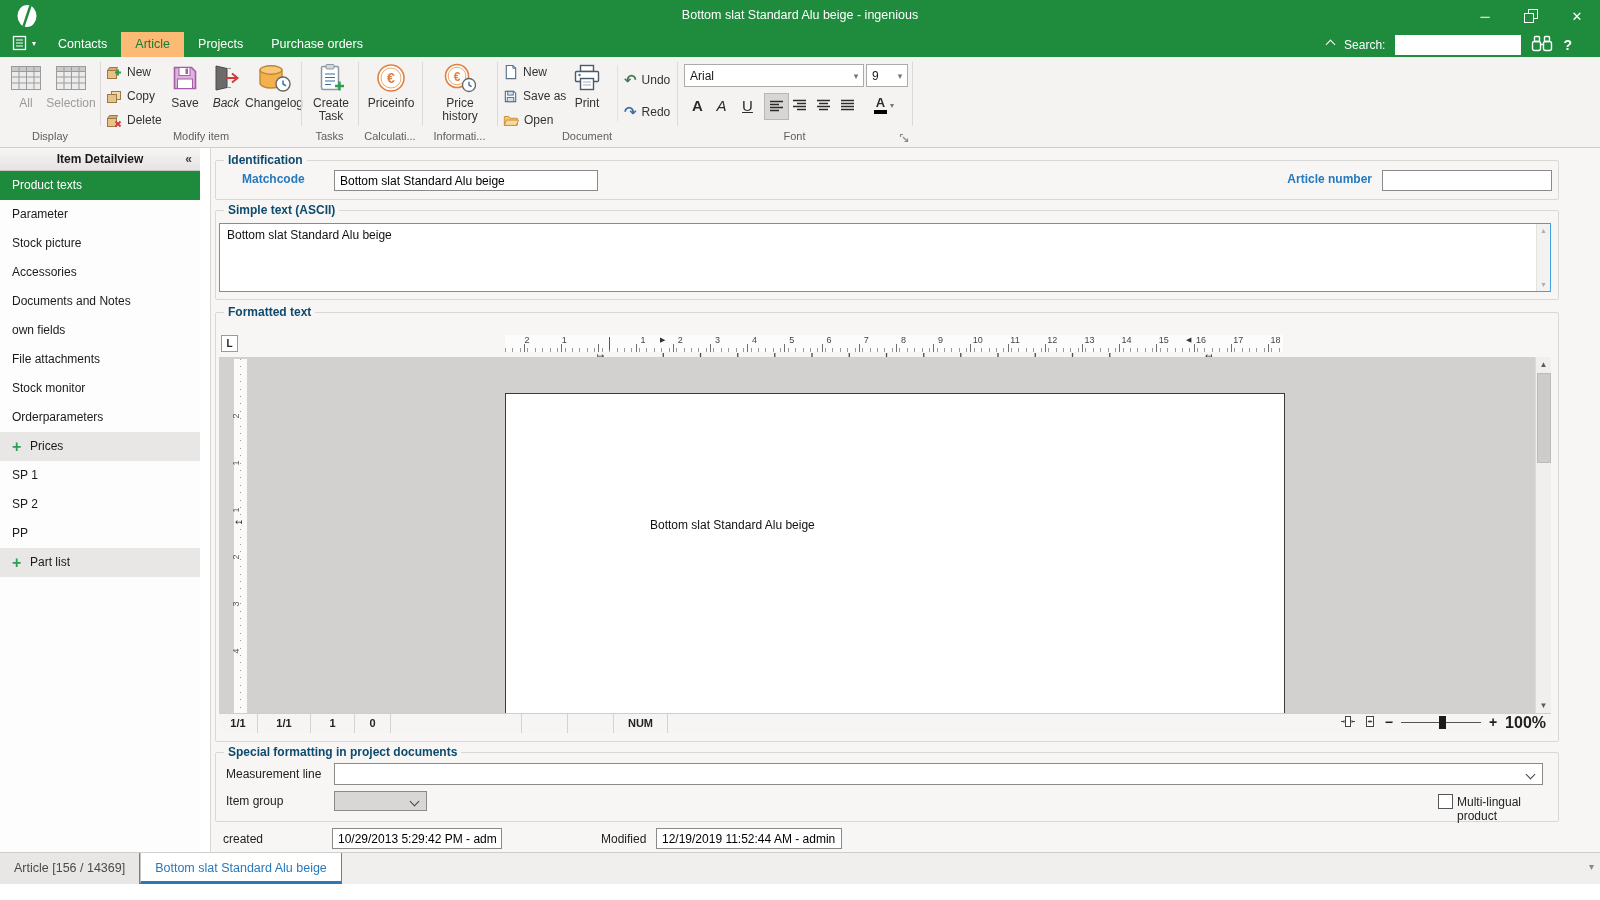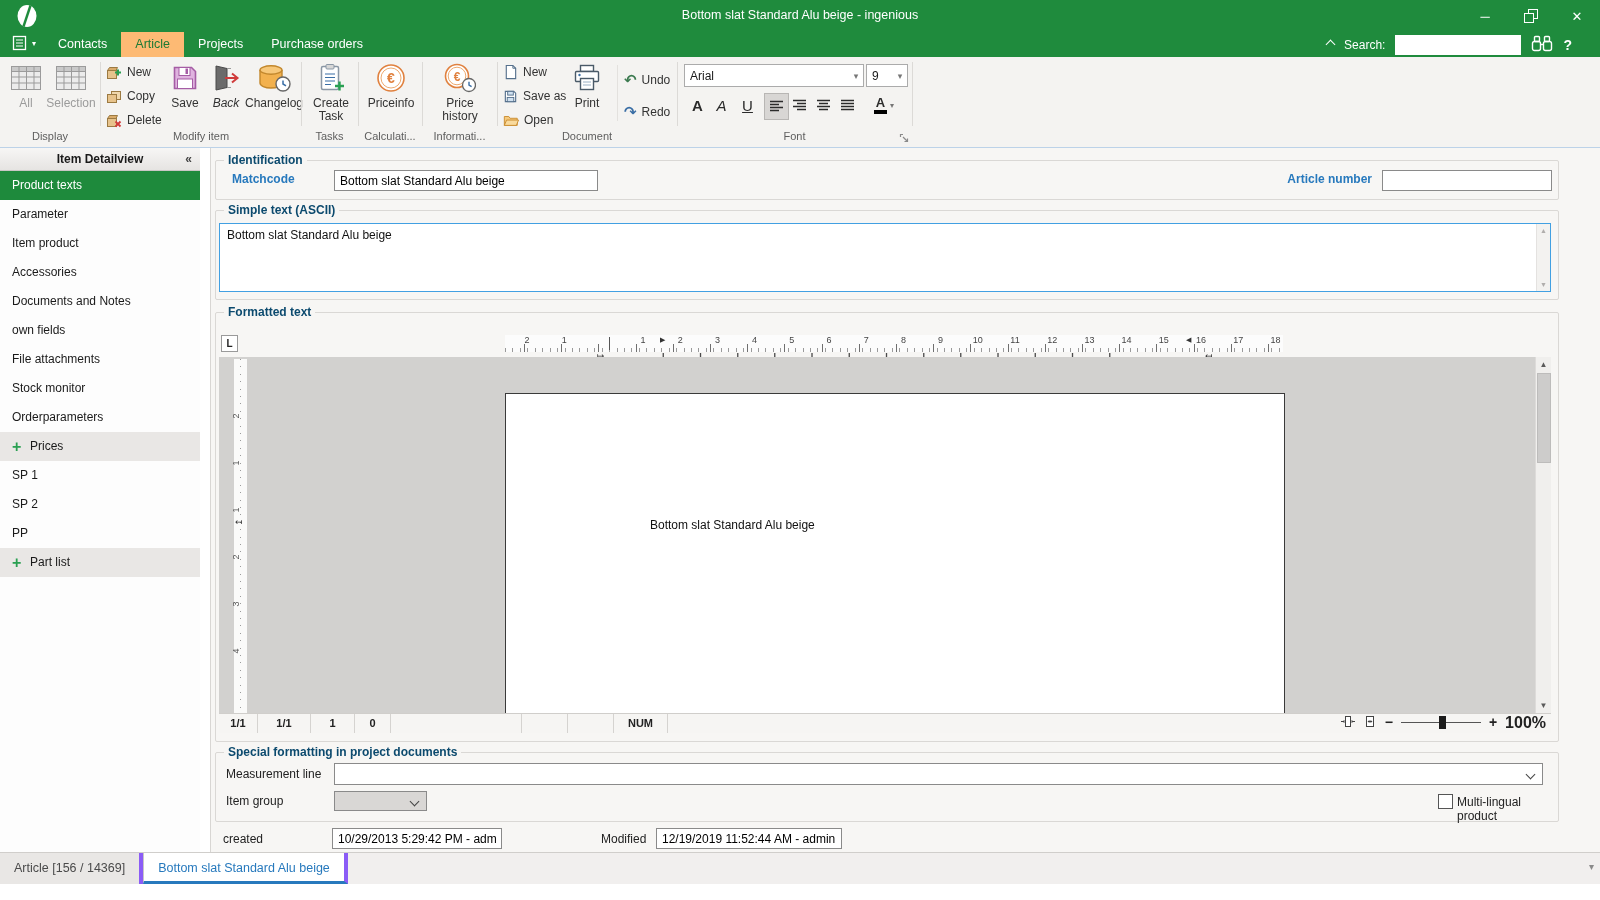--- a/index.html
+++ b/index.html
@@ -114,21 +114,21 @@
 
   
   .dropd{position:absolute;border:1px solid #8a8a8a;background:#fff;display:flex;align-items:center;box-sizing:border-box;}
   .dropd .dchev{margin-left:auto;margin-right:8px;}
   .dropd.gray{background:#d9d7d5;}
   .cbx{position:absolute;width:13px;height:13px;border:1px solid #555;background:#fff;}
 
   
   .bottombar{position:absolute;left:0;right:0;top:852px;height:31px;background:#f1efee;border-top:1px solid #d0cecb;display:flex;}
   .btab{height:31px;line-height:30px;text-align:center;padding:0 14px;font-size:12.5px;color:#4a4a4a;
-        background:#e9e7e5;border-right:4px solid #8b5cf6;box-sizing:border-box;cursor:default;}
+        background:#e9e7e5;border-right:1px solid #8b5cf6;box-sizing:border-box;cursor:default;}
   .btab.active{background:#fff;color:#2779bd;border-bottom:3px solid #2779bd;border-left:1px solid #c9c7c5;}
   .btscroll{position:absolute;right:6px;top:8px;color:#8a8a8a;font-size:10px;}
 </style>
 </head>
 <body>
 
 <div class="app">
 
   <div class="titlebar">
     <span class="logo">
@@ -427,21 +427,21 @@
       <span class="sbcollapse">«</span>
     </div>
     <div>
         <div class="sbitem sel">
           <span class="sblabel">Product texts</span>
         </div>
         <div class="sbitem">
           <span class="sblabel">Parameter</span>
         </div>
         <div class="sbitem">
-          <span class="sblabel">Item product</span>
+          <span class="sblabel">Stock picture</span>
         </div>
         <div class="sbitem">
           <span class="sblabel">Accessories</span>
         </div>
         <div class="sbitem">
           <span class="sblabel">Documents and Notes</span>
         </div>
         <div class="sbitem">
           <span class="sblabel">own fields</span>
         </div>
@@ -472,21 +472,21 @@
           <span class="sblabel">Part list</span>
         </div>
       </div>
   </div>
 
   <div class="content">
     <div class="inner">
 
       <div class="grp" style="left:4px;top:12px;width:1342px;height:38px;">
         <span class="gtitle">Identification</span>
-        <span class="bluelbl" style="left:16px;top:11px;">Matchcode</span>
+        <span class="bluelbl" style="left:26px;top:11px;">Matchcode</span>
         <input class="tbox" style="left: 118px; top: 9px; width: 264px;" value="Bottom slat Standard Alu beige">
         <span class="bluelbl" style="right:186px;top:11px;">Article number</span>
         <input class="tbox" style="right: 6px; top: 9px; width: 170px;" value="">
       </div>
 
       <div class="grp" style="left:4px;top:62px;width:1342px;height:88px;">
         <span class="gtitle">Simple text (ASCII)</span>
         <div class="asciiarea">
           <span class="asciitext">Bottom slat Standard Alu beige</span>
           <div class="vscroll">

